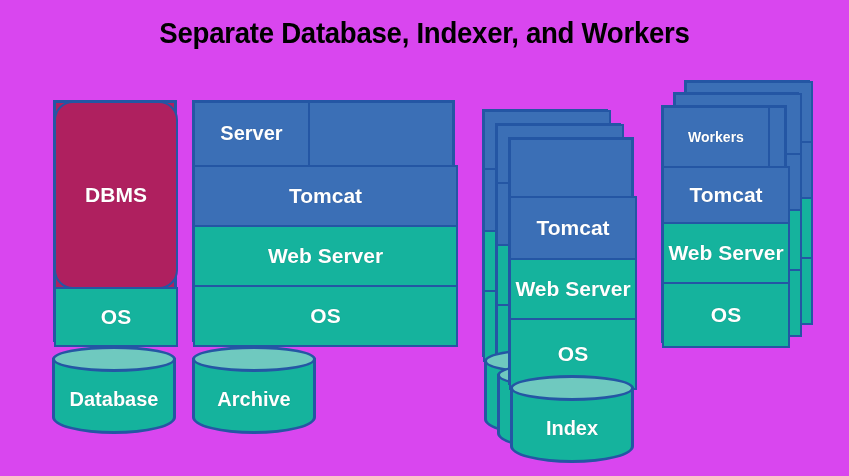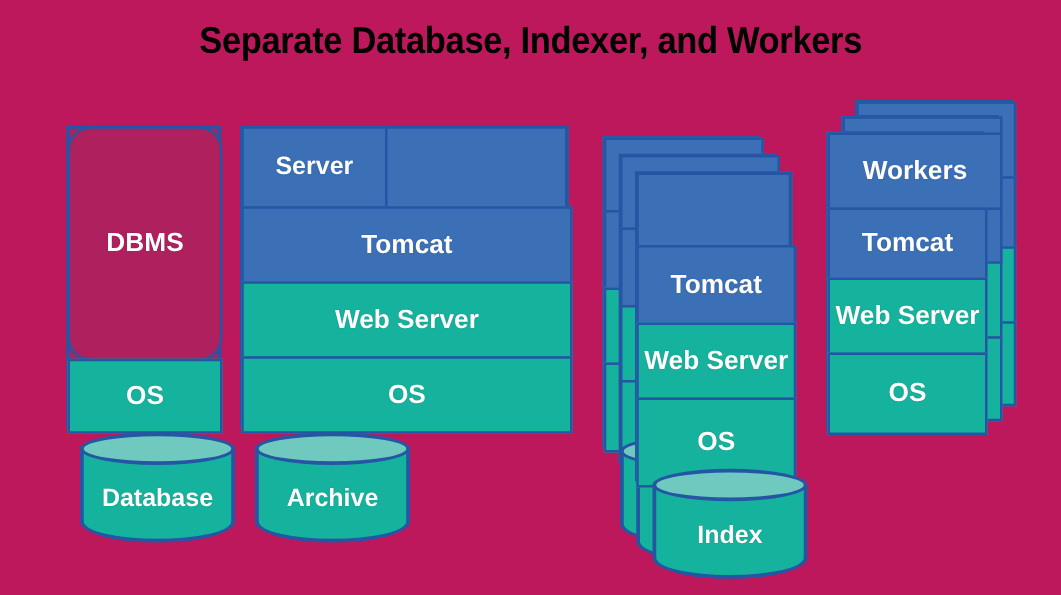--- a/index.html
+++ b/index.html
@@ -7,21 +7,21 @@
     padding: 0;
     background: #ffffff;
   }
   body {
     font-family: "Liberation Sans", sans-serif;
   }
   #canvas {
     position: relative;
     width: 849px;
     height: 476px;
-    background: #be185d;
+    background: #d946ef;
     overflow: hidden;
   }
   #slide-title {
     position: absolute;
     left: 0;
     top: 16px;
     width: 849px;
     text-align: center;
     font-size: 30px;
     font-weight: bold;
@@ -52,21 +52,20 @@
     line-height: 1.06;
     text-shadow: 0 0 1px rgba(0,0,0,0.25);
   }
   .blue   { background: #3B6FB6; }
   .teal   { background: #15B39D; }
   .magenta{ background: #AF205F; border-radius: 19px; }
 
   
   .cyl {
     position: absolute;
-    margin-left: 12px;
   }
   .cyl .body {
     position: absolute;
     left: 0;
     right: 0;
     box-sizing: border-box;
     background: #15B39D;
     border: 3px solid #2456A4;
     border-radius: 0 0 50% 50% / 0 0 22% 22%;
   }
@@ -162,19 +161,19 @@
     <div class="band teal" style="left:-2px; top:114px; width:128px; height:62px;"></div>
     <div class="band teal" style="left:-2px; top:174px; width:128px; height:68px;"></div>
   </div>
   <div class="stack" style="left:673px; top:92px; width:126px; height:240px;">
     <div class="band blue" style="left:-2px; top:-2px; width:128px; height:62px;"></div>
     <div class="band blue" style="left:-2px; top:58px; width:128px; height:58px;"></div>
     <div class="band teal" style="left:-2px; top:114px; width:128px; height:62px;"></div>
     <div class="band teal" style="left:-2px; top:174px; width:128px; height:68px;"></div>
   </div>
   <div class="stack" style="left:661px; top:105px; width:126px; height:238px;">
-    <div class="band blue" style="left:-2px; top:-2px; width:140px; height:62px; font-size:21px;">Workers</div>
+    <div class="band blue" style="left:-2px; top:-2px; width:108px; height:62px; font-size:14px;">Workers</div>
     <div class="band blue" style="left:-2px; top:58px; width:128px; height:58px; font-size:21px;">Tomcat</div>
     <div class="band teal" style="left:-2px; top:114px; width:128px; height:62px; font-size:21px; line-height:1.05;">Web Server</div>
     <div class="band teal" style="left:-2px; top:174px; width:128px; height:66px; font-size:21px;">OS</div>
   </div>
 
 </div>
 
 </body></html>

